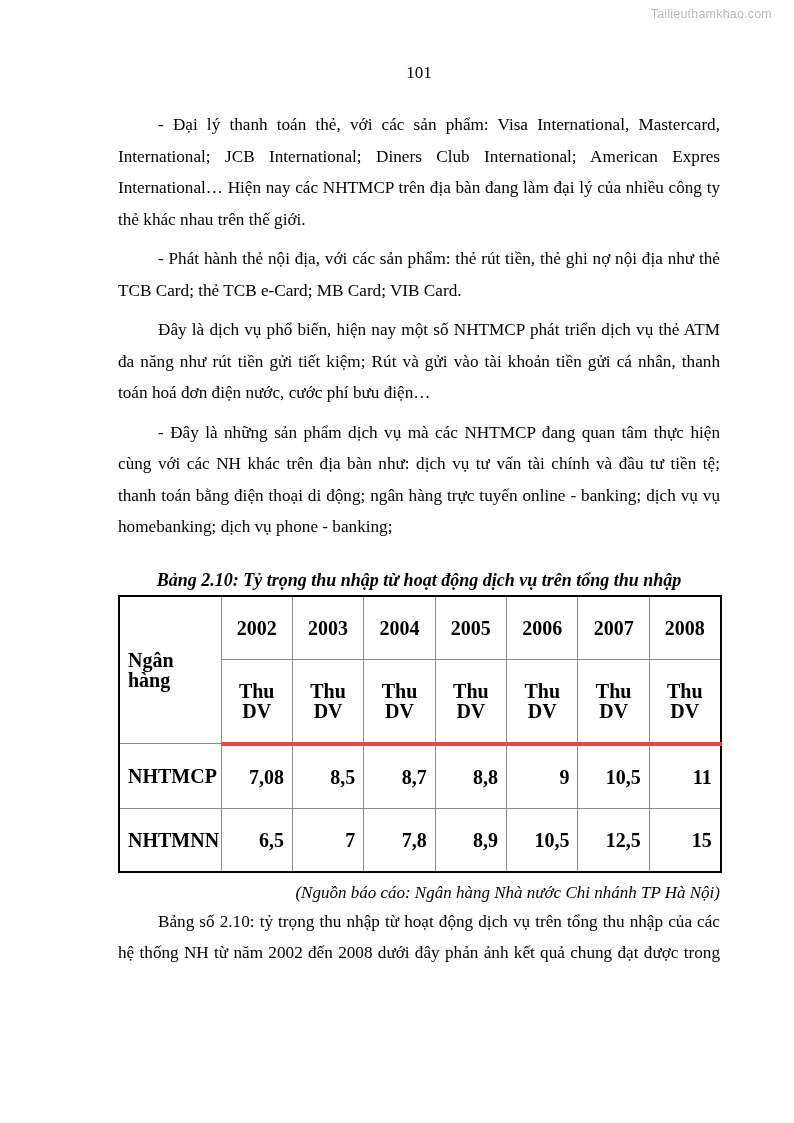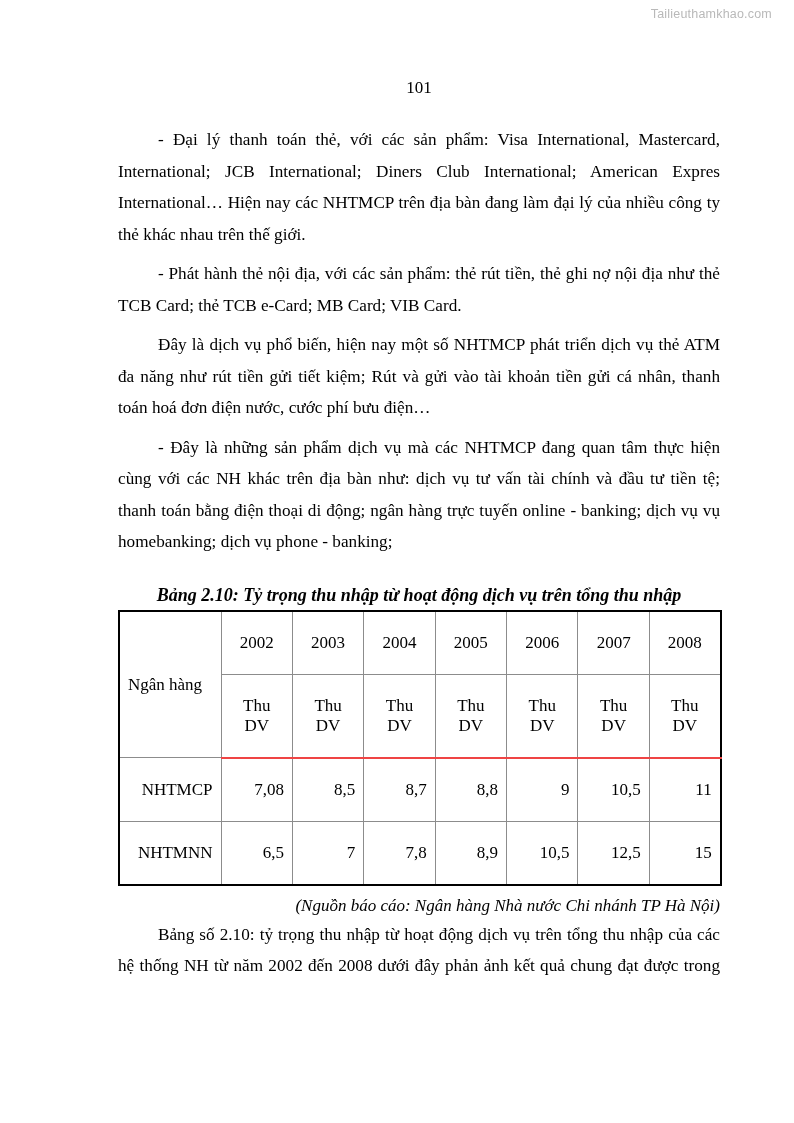--- a/index.html
+++ b/index.html
@@ -25,21 +25,21 @@
     right: 22px;
     font-family: "Liberation Sans", "DejaVu Sans", sans-serif;
     font-size: 12.5px;
     color: #b9b9b9;
     letter-spacing: 0.2px;
     white-space: nowrap;
   }
   .content {
     position: absolute;
     left: 118px;
-    top: 78px;
+    top: 63px;
     width: 602px;
   }
   .page-number {
     text-align: center;
     font-size: 17px;
     line-height: 1.2;
     margin: 0 0 26px 0;
   }
   p.body-text {
     margin: 0;
@@ -69,22 +69,22 @@
   }
   table.data-table {
     border-collapse: collapse;
     width: 602px;
     table-layout: fixed;
     margin: 0;
   }
   table.data-table td,
   table.data-table th {
     border: 1px solid #8c8c8c;
-    font-weight: normal;
-    font-size: 17px;
+    font-weight: bold;
+    font-size: 20px;
     padding: 21px 8px;
     line-height: 20px;
     vertical-align: middle;
     box-sizing: border-box;
   }
   table.data-table {
     border: 2px solid #000000;
   }
   .col-bank { width: 102px; }
   .col-year { width: 71.4px; }
@@ -99,21 +99,21 @@
     text-align: left;
     font-size: 15.8px;
     padding-left: 10px;
   }
   td.sub-head {
     text-align: center;
     height: 36px;
   }
   tr.head-bottom td,
   tr.head-bottom th {
-    border-bottom: 2px solid #ef4444;
+    border-bottom: 4px solid #ef4444;
     margin-left: 30px;
   }
   td.row-label {
     text-align: right;
     padding-left: 10px;
     height: 36px;
     font-size: 16px;
   }
   td.num {
     text-align: right;

